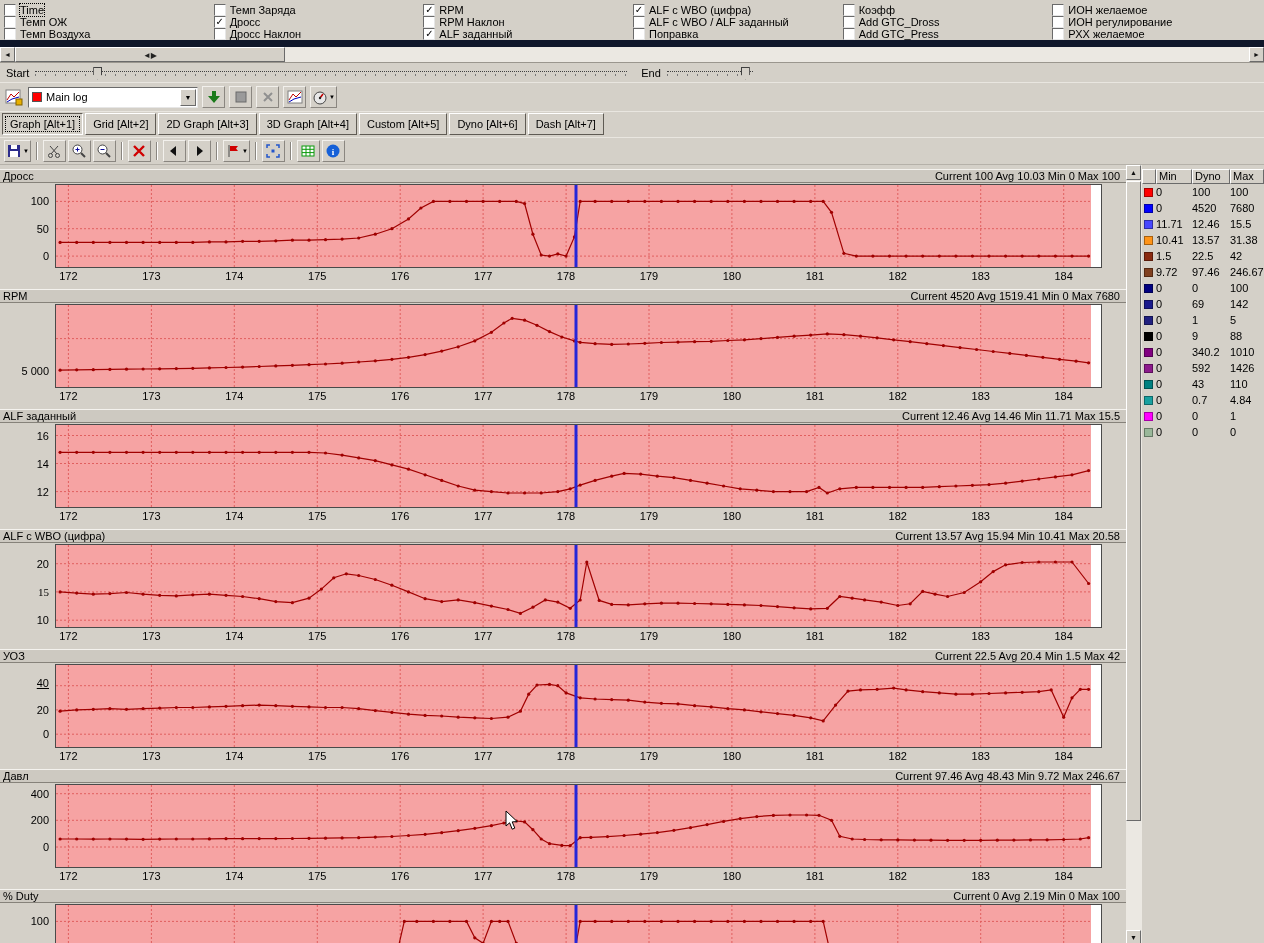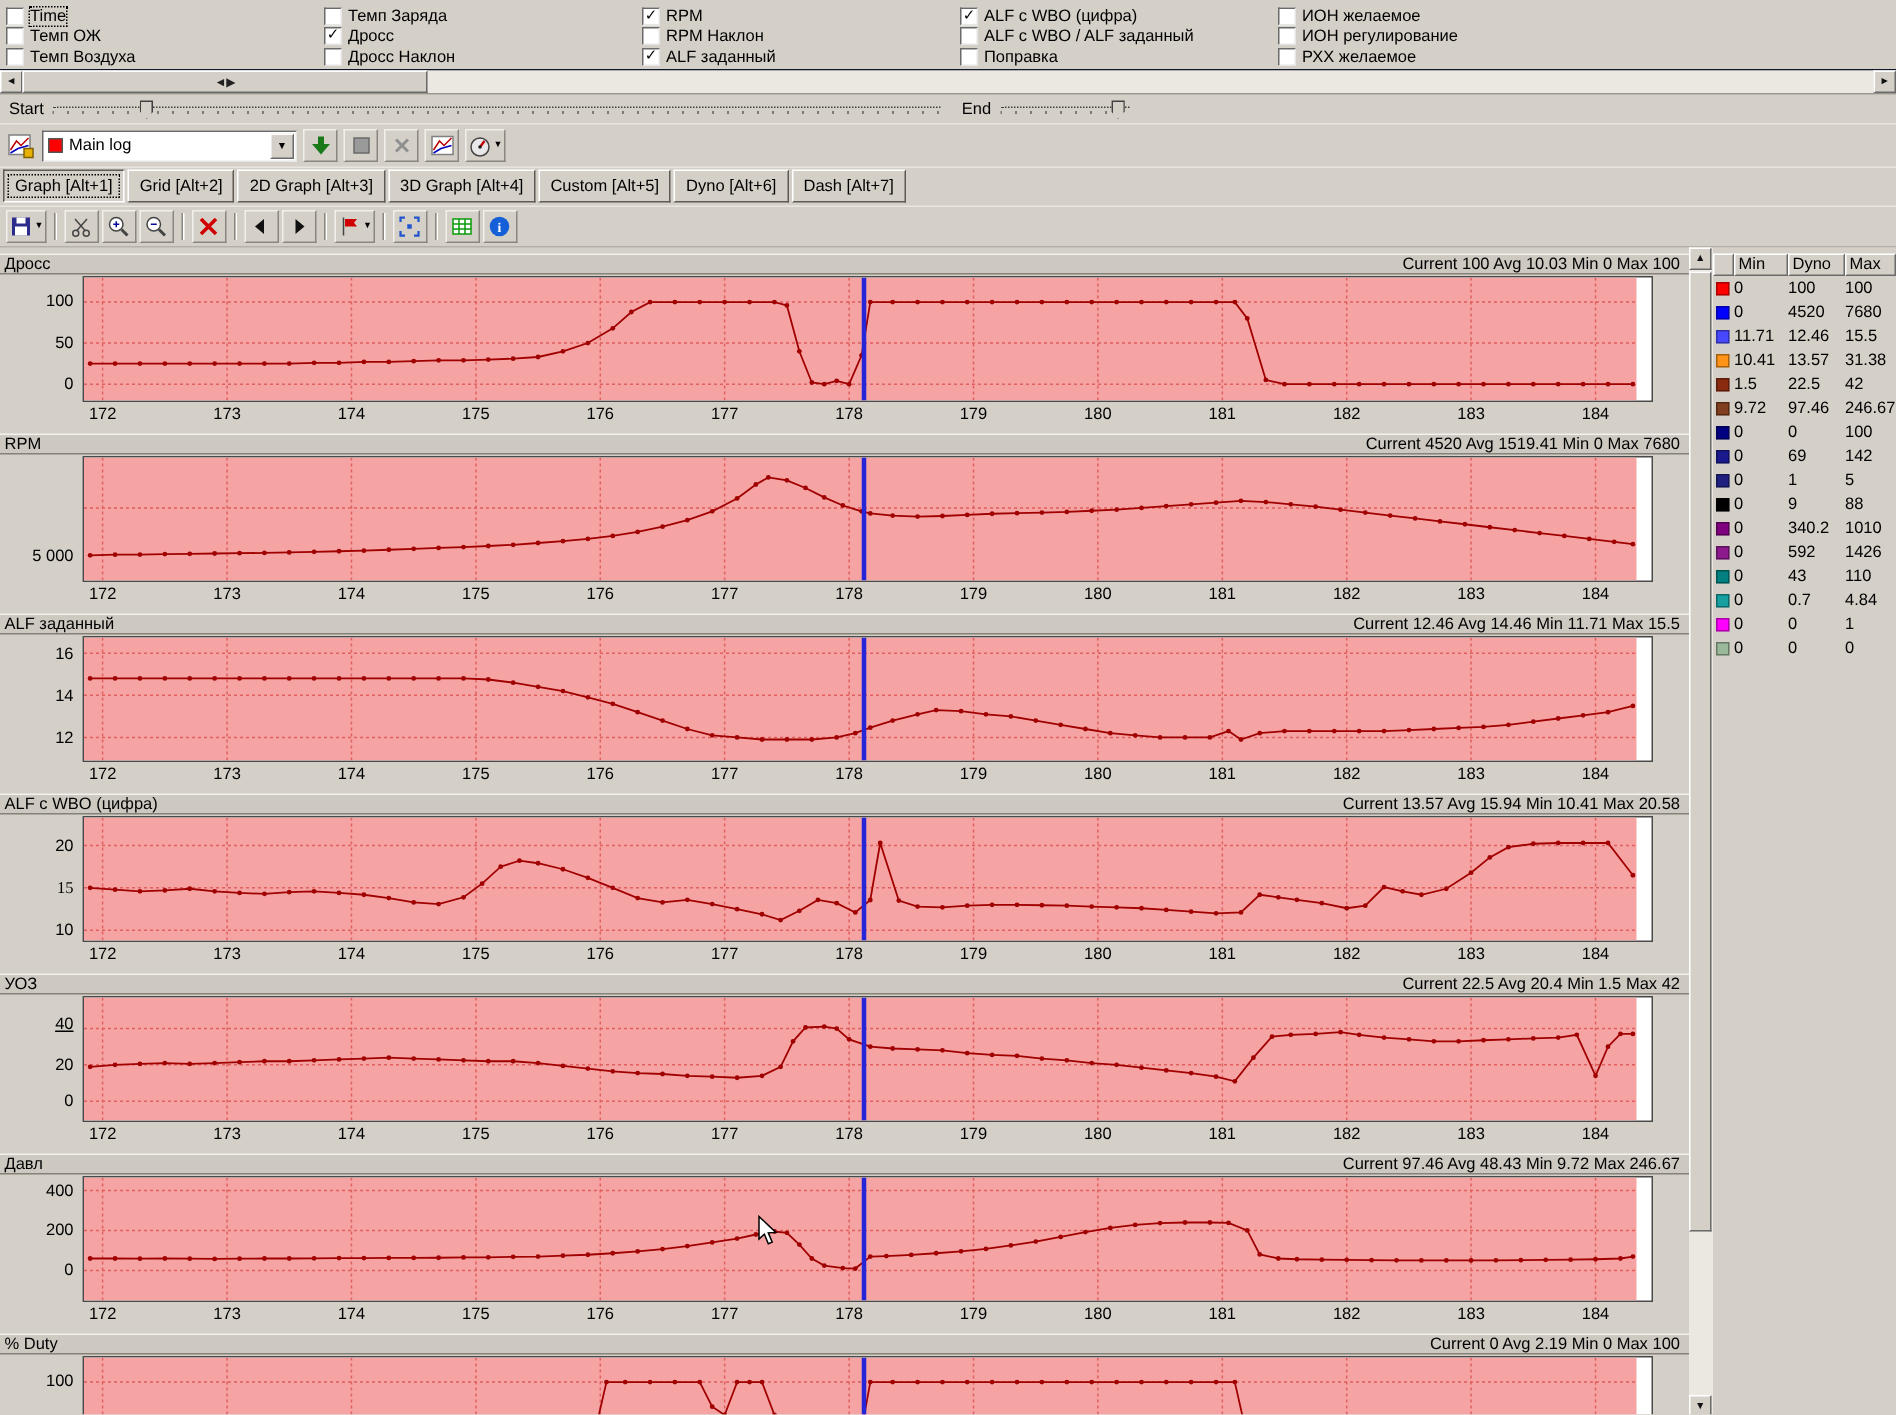--- a/index.html
+++ b/index.html
@@ -1,21 +1,21 @@
 <!DOCTYPE html>
 <html><head>
 <meta charset="utf-8">
 <style>
 *{box-sizing:border-box;margin:0;padding:0}
 html,body{width:1264px;height:943px;overflow:hidden}
 body{font-family:"Liberation Sans",sans-serif;font-size:11px;background:#d4d0c8;color:#000}
 .app{position:relative;width:1264px;height:943px;background:#d4d0c8;overflow:hidden}
 
 
-.cb-panel{display:flex;height:47px;padding:4px 2px 2px 4px;border-bottom:1px solid #0f172a}
+.cb-panel{display:flex;height:47px;padding:4px 2px 2px 4px;border-bottom:7px solid #0f172a}
 .cb-col{width:212px;display:flex;flex-direction:column;justify-content:space-between}
 .cb-item{display:flex;align-items:center;gap:4px;height:13px;cursor:default}
 .cb-box{width:12px;height:12px;background:#fff;border:1px solid;border-color:#6a6a6a #e6e6e6 #e6e6e6 #6a6a6a;font-size:10px;line-height:10px;text-align:center;flex:none}
 .cb-item.focused .cb-label{outline:1px dotted #000}
 
 
 .hscroll{height:16px;display:flex;background:#ebe8e2;border-bottom:1px solid #9a968e}
 .sb-btn{width:15px;height:15px;background:#d4d0c8;border:1px solid;border-color:#fff #6a6a6a #6a6a6a #fff;font-size:7px;line-height:12px;text-align:center;padding:0;color:#111}
 .hs-track{position:relative;flex:1;height:15px}
 .hs-thumb{position:absolute;left:0;top:0;width:270px;height:15px;background:#d4d0c8;border:1px solid;border-color:#fff #6a6a6a #6a6a6a #fff;text-align:center}
@@ -138,20 +138,34 @@
           <span class="cb-box">✓</span>
           <span class="cb-label">ALF с WBO (цифра)</span>
         </label>
         <label class="cb-item">
           <span class="cb-box"></span>
           <span class="cb-label">ALF с WBO / ALF заданный</span>
         </label>
         <label class="cb-item">
           <span class="cb-box"></span>
           <span class="cb-label">Поправка</span>
+        </label>
+      </div>
+      <div class="cb-col">
+        <label class="cb-item">
+          <span class="cb-box"></span>
+          <span class="cb-label">Коэфф</span>
+        </label>
+        <label class="cb-item">
+          <span class="cb-box"></span>
+          <span class="cb-label">Add GTC_Dross</span>
+        </label>
+        <label class="cb-item">
+          <span class="cb-box"></span>
+          <span class="cb-label">Add GTC_Press</span>
         </label>
       </div>
       <div class="cb-col">
         <label class="cb-item">
           <span class="cb-box"></span>
           <span class="cb-label">ИОН желаемое</span>
         </label>
         <label class="cb-item">
           <span class="cb-box"></span>
           <span class="cb-label">ИОН регулирование</span>

